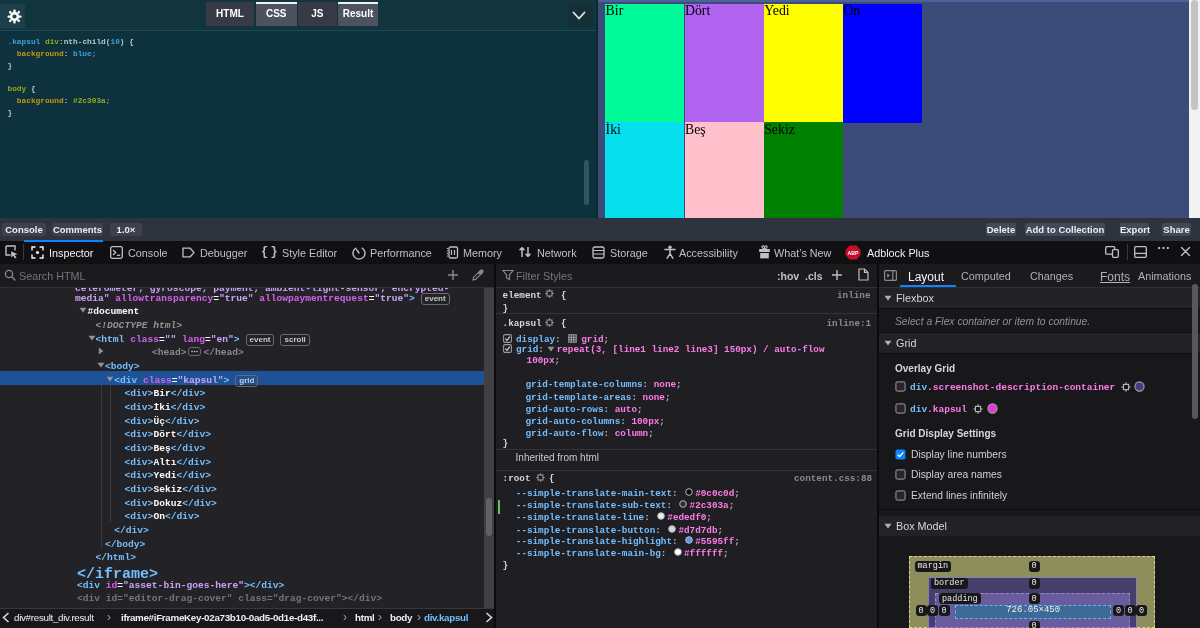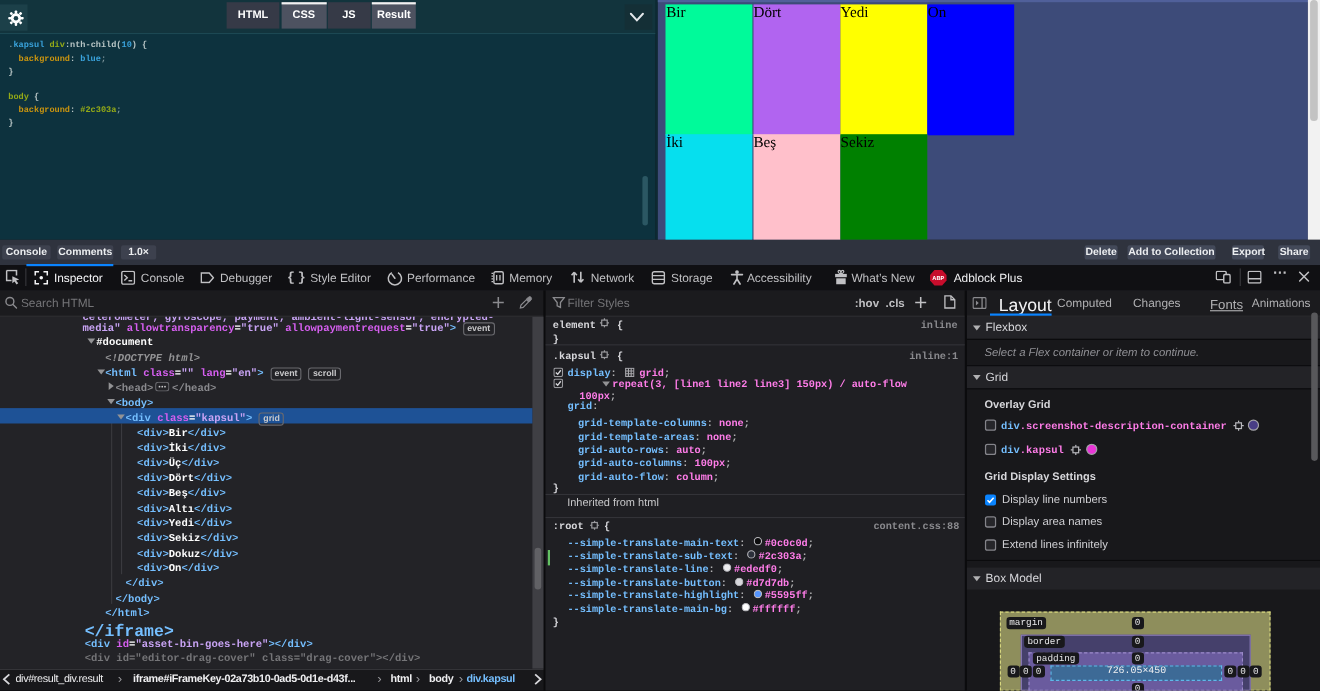--- a/index.html
+++ b/index.html
@@ -183,21 +183,21 @@
 <svg class="abs" style="left:858px;top:268px" width="11" height="13" viewBox="0 0 11 13">
 <path d="M1 1 h5.5 L10 4.5 V12 H1 Z" fill="none" stroke="#c0c0c3" stroke-width="1.2"></path>
 <path d="M6.5 1 V4.5 H10" fill="none" stroke="#c0c0c3" stroke-width="1.2"></path>
     </svg>
 <div class="abs" style="left:877px;top:264px;width:2px;height:364px;background:#0b0b0d;"></div>
 <svg class="abs" style="left:884px;top:270px" width="13" height="11" viewBox="0 0 13 11">
 <rect x="0.6" y="0.6" width="11.8" height="9.8" rx="1" fill="none" stroke="#8a8a8e" stroke-width="1.2"></rect>
 <path d="M8.8 0.6 V10.4" stroke="#8a8a8e" stroke-width="1.2"></path>
       <path d="M3.2 3.2 L5.8 5.5 L3.2 7.8 Z" fill="#8a8a8e"></path>
     </svg>
-<div class="row" style="left:908px;top:269.5px;font-size:16px;color:#f5f5f7;">Layout</div>
+<div class="row" style="left:908px;top:269.5px;font-size:12px;color:#f5f5f7;">Layout</div>
 <div class="abs" style="left:900px;top:285.3px;width:56px;height:2.2px;background:#0a84ff;"></div>
 <div class="row" style="left:961px;top:269.5px;font-size:10.8px;color:#b1b1b3;">Computed</div>
 <div class="row" style="left:1030px;top:269.5px;font-size:10.8px;color:#b1b1b3;">Changes</div>
 <div class="row" style="left:1100px;top:269.5px;font-size:12px;color:#b1b1b3;text-decoration:underline;">Fonts</div>
 <div class="row" style="left:1138px;top:269.5px;font-size:10.8px;color:#b1b1b3;">Animations</div>
 <div class="abs" style="left:0px;top:287.5px;width:494px;height:320px;background:#232327;overflow:hidden;"></div>
 <div class="abs" style="left:484px;top:287.5px;width:10px;height:320px;background:#3f3f44;"></div>
 <div class="abs" style="left:485.5px;top:498px;width:6.5px;height:38px;background:#616165;border-radius:3px;"></div>
 <div class="abs" style="left:100.5px;top:371px;width:1px;height:178px;background:#3a3a3f;"></div>
 <div class="abs" style="left:109.5px;top:385px;width:1px;height:137px;background:#3a3a3f;"></div>
@@ -210,21 +210,21 @@
     </svg>
 <div class="row mono" style="left:87.5px;top:306.46000000000004px;font-size:9.6px;font-weight:bold;"><span style="color:#fcfcfc;">#document</span></div>
 <div class="row mono" style="left:95.6px;top:320.12px;font-size:9.6px;font-weight:bold;"><span style="color:#939395;"><i>&lt;!DOCTYPE html&gt;</i></span></div>
 <svg class="abs" style="left:87.5px;top:334.68px" width="8" height="6" viewBox="0 0 8 6">
       <path d="M0.5 0.8 L7.5 0.8 L4 5.4 Z" fill="#939395"></path>
     </svg>
 <div class="row mono" style="left:95.6px;top:333.78000000000003px;font-size:9.6px;font-weight:bold;"><span style="color:#75bfff;">&lt;html</span><span style="color:#d65ff0;"> class</span><span style="color:#fcfcfc;">=</span><span style="color:#c9a4f5;">""</span><span style="color:#d65ff0;"> lang</span><span style="color:#fcfcfc;">=</span><span style="color:#c9a4f5;">"en"</span><span style="color:#75bfff;">&gt;</span><span class="bdg">event</span><span class="bdg">scroll</span></div>
 <svg class="abs" style="left:98px;top:346.84px" width="6" height="8" viewBox="0 0 6 8">
       <path d="M0.8 0.5 L0.8 7.5 L5.4 4 Z" fill="#939395"></path>
     </svg>
-<div class="row mono" style="left:104.9px;top:347.44px;font-size:9.6px;font-weight:bold;"><span style="color:#8a8a8e;">&lt;head&gt;</span><svg width="13" height="9" viewBox="0 0 13 9" style="display:inline-block;vertical-align:-1px;margin:0 2px;">
+<div class="row mono" style="left:104.9px;top:347.44px;font-size:9.6px;font-weight:bold;"><span style="color:#8a8a8e;margin-left:47px;">&lt;head&gt;</span><svg width="13" height="9" viewBox="0 0 13 9" style="display:inline-block;vertical-align:-1px;margin:0 2px;">
         <rect x="0.5" y="0.5" width="12" height="8" rx="2.5" fill="none" stroke="#6a6a6f"></rect>
         <circle cx="4" cy="4.5" r="0.8" fill="#c8c8ca"></circle>
         <circle cx="6.5" cy="4.5" r="0.8" fill="#c8c8ca"></circle>
         <circle cx="9" cy="4.5" r="0.8" fill="#c8c8ca"></circle>
       </svg><span style="color:#8a8a8e;">&lt;/head&gt;</span></div>
 <svg class="abs" style="left:97.3px;top:362.0px" width="8" height="6" viewBox="0 0 8 6">
       <path d="M0.5 0.8 L7.5 0.8 L4 5.4 Z" fill="#939395"></path>
     </svg>
 <div class="row mono" style="left:104.9px;top:361.1px;font-size:9.6px;font-weight:bold;"><span style="color:#75bfff;">&lt;body&gt;</span></div>
 <div class="abs" style="left:0px;top:371.26px;width:484px;height:13.8px;background:#1e5296;"></div>
@@ -288,21 +288,21 @@
     </svg>
 <div class="row mono" style="left:516px;top:334.0px;font-size:9.3px;font-weight:bold;"><span style="color:#75bfff;">display</span><span style="color:#b1b1b3;">: </span><span style="display:inline-block;width:15px;"></span><span style="color:#ff7de9;">grid</span><span style="color:#b1b1b3;">;</span></div>
 <svg class="abs" style="left:567.5px;top:333.6px" width="9" height="9" viewBox="0 0 9 9">
 <rect x="0.8" y="0.8" width="7.4" height="7.4" fill="none" stroke="#a8a8ac" stroke-width="1"></rect>
 <path d="M3.3 0.8 V8.2 M5.8 0.8 V8.2 M0.8 3.3 H8.2 M0.8 5.8 H8.2" stroke="#a8a8ac" stroke-width="1"></path>
     </svg>
 <svg class="abs" style="left:502.5px;top:343.9px" width="9" height="9" viewBox="0 0 9 9">
 <rect x="0.6" y="0.6" width="7.8" height="7.8" rx="1.4" fill="none" stroke="#9a9a9e" stroke-width="1.1"></rect>
 <path d="M2.3 4.6 L4 6.3 L6.8 2.6" fill="none" stroke="#d7d7db" stroke-width="1.2"></path>
     </svg>
-<div class="row mono" style="left:516px;top:344.4px;font-size:9.3px;font-weight:bold;margin-top:20px;"><span style="color:#75bfff;">grid</span><span style="color:#b1b1b3;">: </span></div>
+<div class="row mono" style="left:516px;top:344.4px;font-size:9.3px;font-weight:bold;"><span style="color:#75bfff;">grid</span><span style="color:#b1b1b3;">: </span></div>
 <svg class="abs" style="left:546.8px;top:346.2px" width="8" height="6" viewBox="0 0 8 6">
       <path d="M0.5 0.8 L7.5 0.8 L4 5.4 Z" fill="#939395"></path>
     </svg>
 <div class="row mono" style="left:556.7px;top:344.4px;font-size:9.3px;font-weight:bold;"><span style="color:#ff7de9;">repeat(3, [line1 line2 line3] 150px) / auto-flow</span></div>
 <div class="row mono" style="left:526.6px;top:354.7px;font-size:9.3px;font-weight:bold;"><span style="color:#ff7de9;">100px</span><span style="color:#b1b1b3;">;</span></div>
 <div class="row mono" style="left:525.4px;top:379.3px;font-size:9.3px;font-weight:bold;"><span style="color:#75bfff;">grid-template-columns</span><span style="color:#b1b1b3;">:</span><span style="color:#ff7de9;"> none</span><span style="color:#b1b1b3;">;</span></div>
 <div class="row mono" style="left:525.4px;top:391.9px;font-size:9.3px;font-weight:bold;"><span style="color:#75bfff;">grid-template-areas</span><span style="color:#b1b1b3;">:</span><span style="color:#ff7de9;"> none</span><span style="color:#b1b1b3;">;</span></div>
 <div class="row mono" style="left:525.4px;top:403.9px;font-size:9.3px;font-weight:bold;"><span style="color:#75bfff;">grid-auto-rows</span><span style="color:#b1b1b3;">:</span><span style="color:#ff7de9;"> auto</span><span style="color:#b1b1b3;">;</span></div>
 <div class="row mono" style="left:525.4px;top:415.9px;font-size:9.3px;font-weight:bold;"><span style="color:#75bfff;">grid-auto-columns</span><span style="color:#b1b1b3;">:</span><span style="color:#ff7de9;"> 100px</span><span style="color:#b1b1b3;">;</span></div>
 <div class="row mono" style="left:525.4px;top:427.9px;font-size:9.3px;font-weight:bold;"><span style="color:#75bfff;">grid-auto-flow</span><span style="color:#b1b1b3;">:</span><span style="color:#ff7de9;"> column</span><span style="color:#b1b1b3;">;</span></div>

